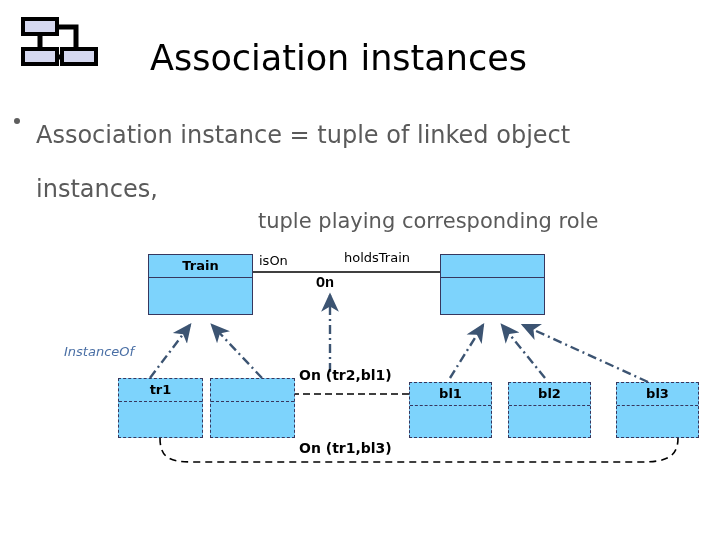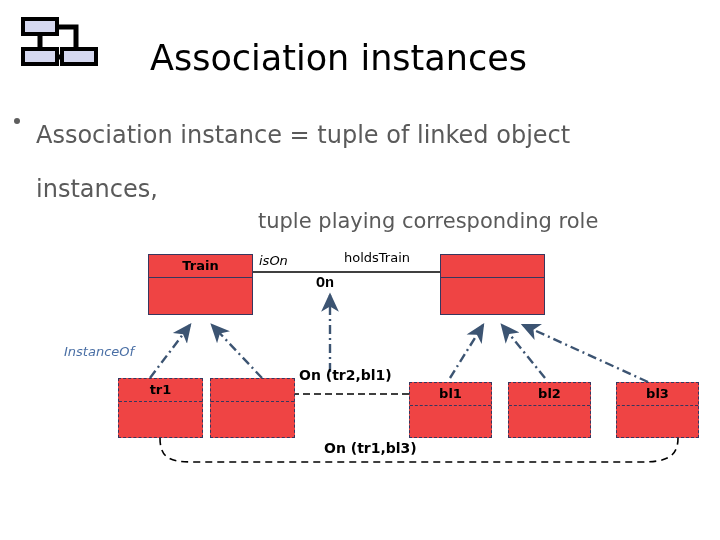--- a/index.html
+++ b/index.html
@@ -85,21 +85,21 @@
   #diagram-svg {
     position: absolute;
     left: 0;
     top: 0;
     width: 720px;
     height: 540px;
   }
 
   .uml-box {
     position: absolute;
-    background: #ef4444;
+    background: #7dd3fc;
     box-sizing: border-box;
     padding-left: 37px;
   }
   .uml-box.class-box {
     border: 1px solid #37375e;
   }
   .uml-box.instance-box {
     border: 1px dashed #37375e;
   }
   .uml-box .box-name {
@@ -202,21 +202,21 @@
 
   <div class="uml-box class-box" style="left:148px; top:254px; width:105px; height:61px;">
     <div class="box-name">Train</div>
     <div class="box-divider"></div>
   </div>
 
   <div class="uml-box class-box" style="left:440px; top:254px; width:105px; height:61px;">
     <div class="box-divider"></div>
   </div>
 
-  <div class="diagram-label role-label" style="left:259px; top:253px;font-style:italic;">isOn</div>
+  <div class="diagram-label role-label" style="left:259px; top:253px;">isOn</div>
   <div class="diagram-label role-label" style="left:344px; top:250px;">holdsTrain</div>
   <div class="diagram-label assoc-label" style="left:316px; top:275px;">On</div>
 
   <div class="diagram-label instanceof-label" style="left:64px; top:344px;">InstanceOf</div>
 
   <div class="uml-box instance-box" style="left:118px; top:378px; width:85px; height:60px;">
     <div class="box-name">tr1</div>
     <div class="box-divider"></div>
   </div>
 
@@ -233,15 +233,15 @@
     <div class="box-name">bl2</div>
     <div class="box-divider"></div>
   </div>
 
   <div class="uml-box instance-box" style="left:616px; top:382px; width:83px; height:56px;">
     <div class="box-name">bl3</div>
     <div class="box-divider"></div>
   </div>
 
   <div class="diagram-label link-label" style="left:299px; top:367px;">On (tr2,bl1)</div>
-  <div class="diagram-label link-label" style="left:299px; top:440px;margin-left:25px;">On (tr1,bl3)</div>
+  <div class="diagram-label link-label" style="left:299px; top:440px;">On (tr1,bl3)</div>
 
 </div>
 
 </body></html>

